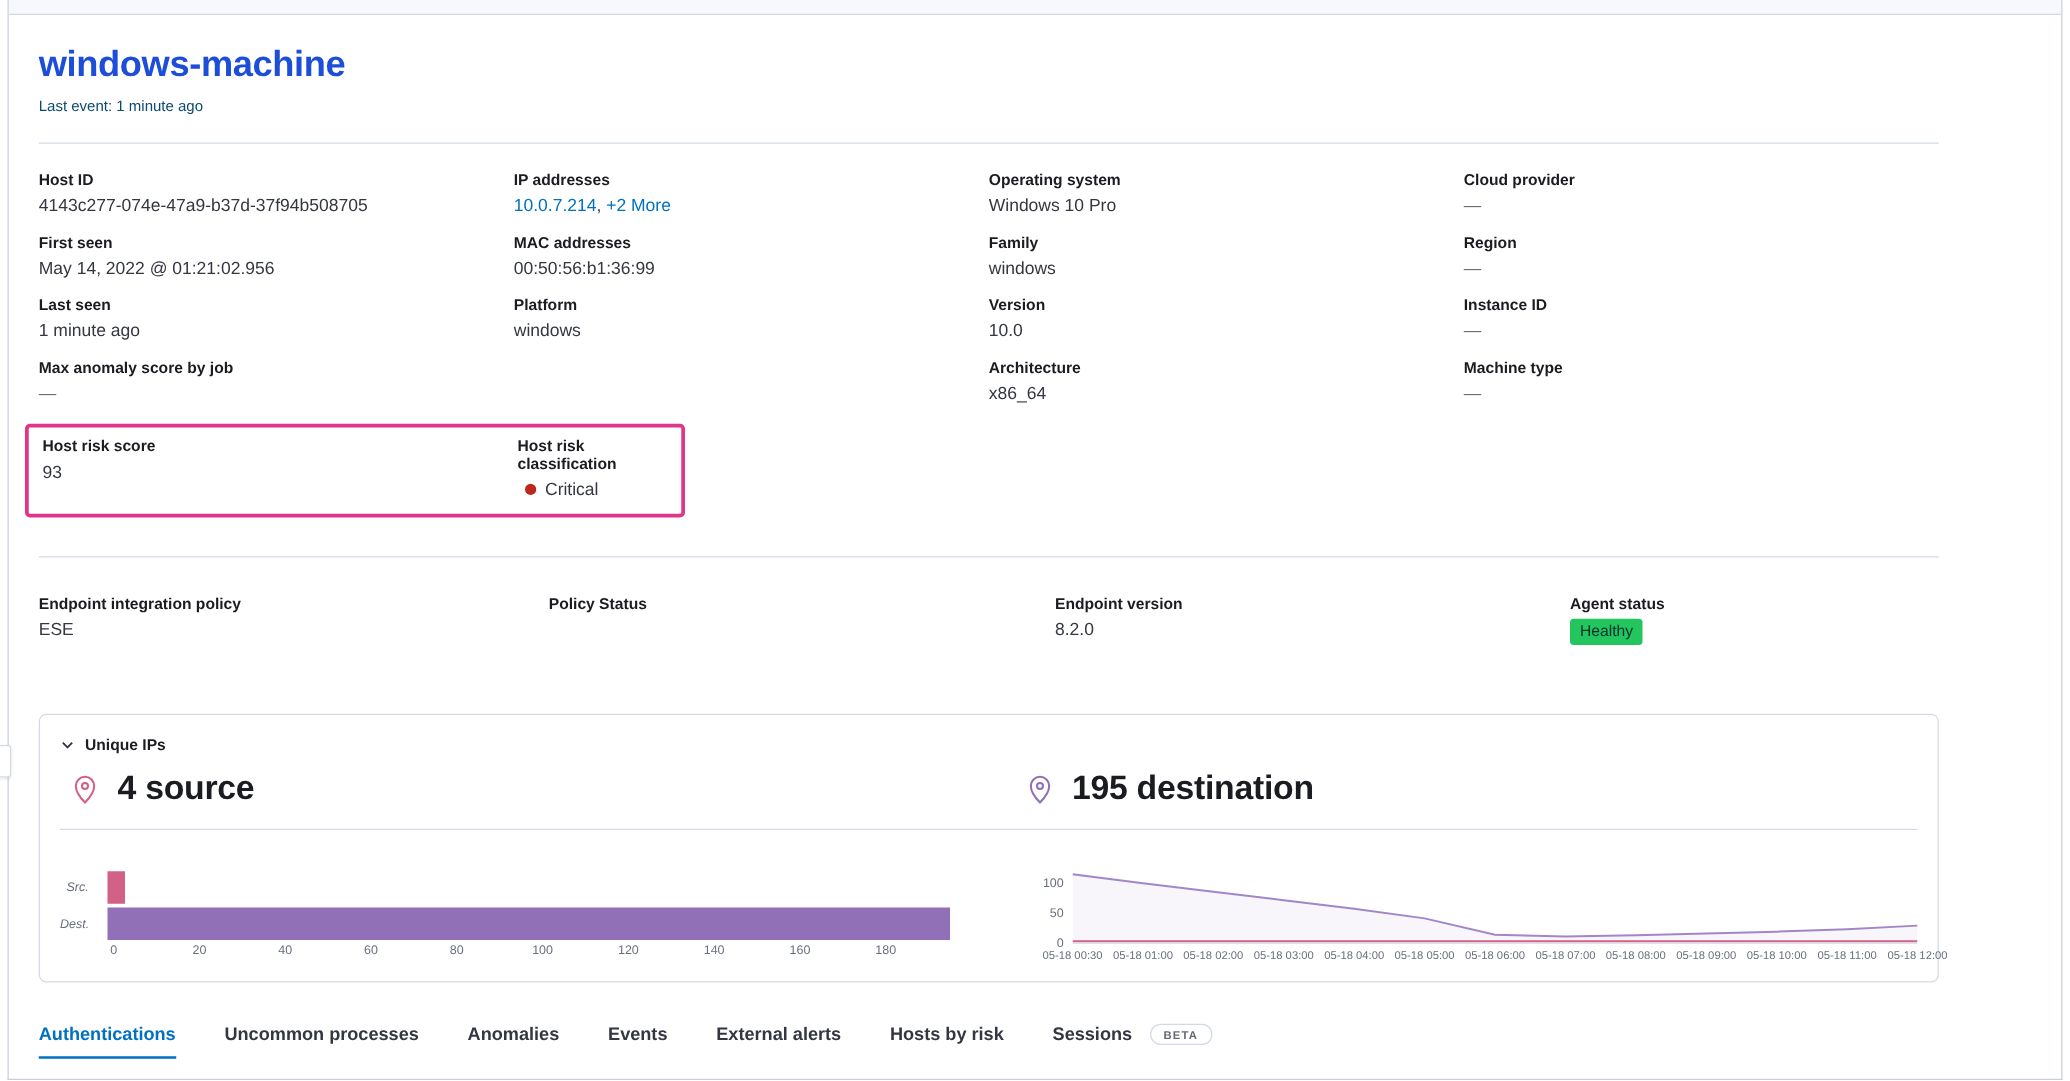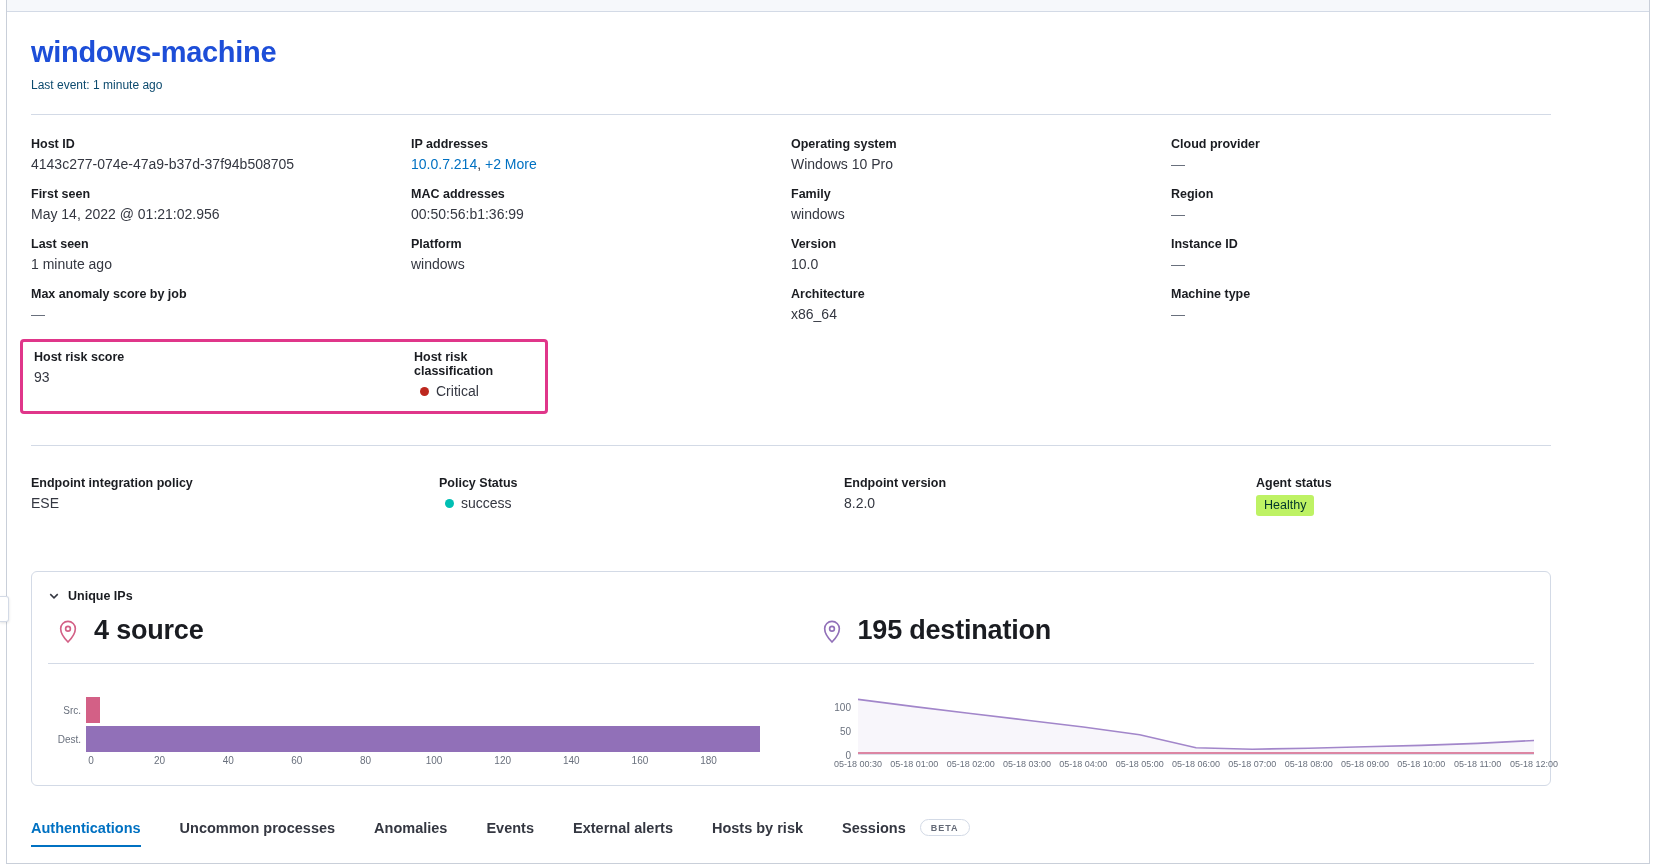--- a/index.html
+++ b/index.html
@@ -35,21 +35,21 @@
   .panel-title { font-size:12.5px; font-weight:700; color:#1a1c21; }
   .stats-row { display:grid; grid-template-columns:1fr 1fr; margin-top:12px;gap:41px; }
   .stat { display:flex; align-items:center; gap:15px; padding-left:9px; }
   .pin { width:22px; height:26px; }
   .stat-text { font-size:27px; font-weight:700; color:#1a1c21; letter-spacing:-0.2px; }
   .panel-rule { border:none; border-top:1px solid #d3dae6; margin:17px 0 0; }
   .charts-row { display:grid; grid-template-columns:1fr 1fr; gap:62px; margin-top:33px; }
 
   .barchart { position:relative; }
   .bar-row { display:flex; align-items:center; margin-bottom:3px; }
-  .bar-label { width:38px; text-align:right; padding-right:5px; font-size:10px; color:#69707d; flex:none; }
+  .bar-label { width:38px; text-align:right; padding-right:15px; font-size:10px; color:#69707d; flex:none;font-style:italic; }
   .bar-track { flex:1; height:26px; position:relative; }
   .bar { height:100%; }
   .bar-ticks { position:relative; margin-left:43px; height:14px; margin-top:3px; }
   .bar-ticks .tick { position:absolute; transform:translateX(-50%); font-size:10px; color:#69707d; }
 
   .linechart { display:flex; }
   .line-ylabels { position:relative; width:36px; height:58px; flex:none; }
   .line-ylabels .ytick { position:absolute; right:7px; transform:translateY(-50%); font-size:10px; color:#69707d; }
   .line-plot { flex:1; position:relative; }
   .line-plot svg { display:block; width:100%; height:58px; }
@@ -163,31 +163,28 @@
 
       <hr class="rule" style="margin-top:31px;">
 
       <div class="endpoint-grid">
         <div class="field">
           <div class="f-label">Endpoint integration policy</div>
           <div class="f-value">ESE</div>
         </div>
         <div class="field">
           <div class="f-label">Policy Status</div>
-          <div class="f-value" style="padding-left:6px;">
-            <span class="dot" id="status-dot" style="background: rgb(0, 191, 179);"></span><span>success</span>
-          </div>
         </div>
         <div class="field">
           <div class="f-label">Endpoint version</div>
           <div class="f-value">8.2.0</div>
         </div>
         <div class="field">
           <div class="f-label">Agent status</div>
-          <div class="f-value"><span class="badge" id="agent-badge" style="background: #bef264;">Healthy</span></div>
+          <div class="f-value"><span class="badge" id="agent-badge" style="background: #22c55e;">Healthy</span></div>
         </div>
       </div>
 
       <div class="panel">
         <div class="panel-header">
           <svg class="chev" viewBox="0 0 16 16" fill="none" stroke="currentColor" stroke-width="2">
               <polyline points="3,5.5 8,10.5 13,5.5"></polyline>
             </svg>
           <span class="panel-title">Unique IPs</span>
         </div>

